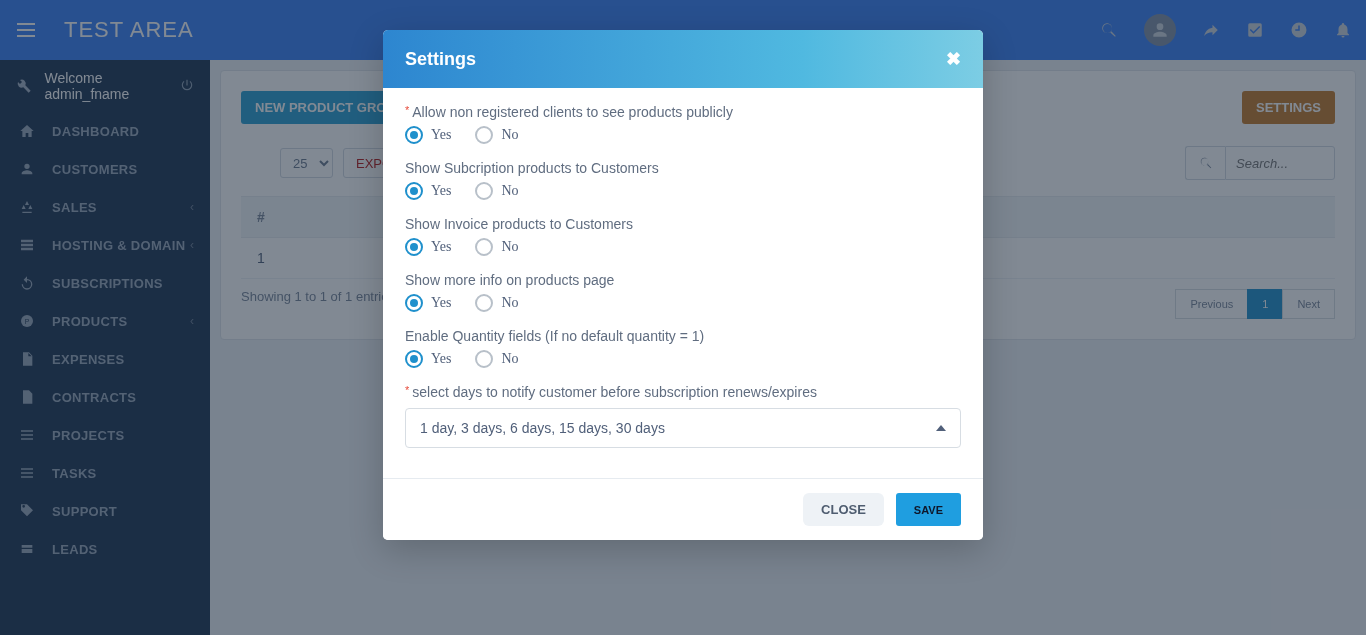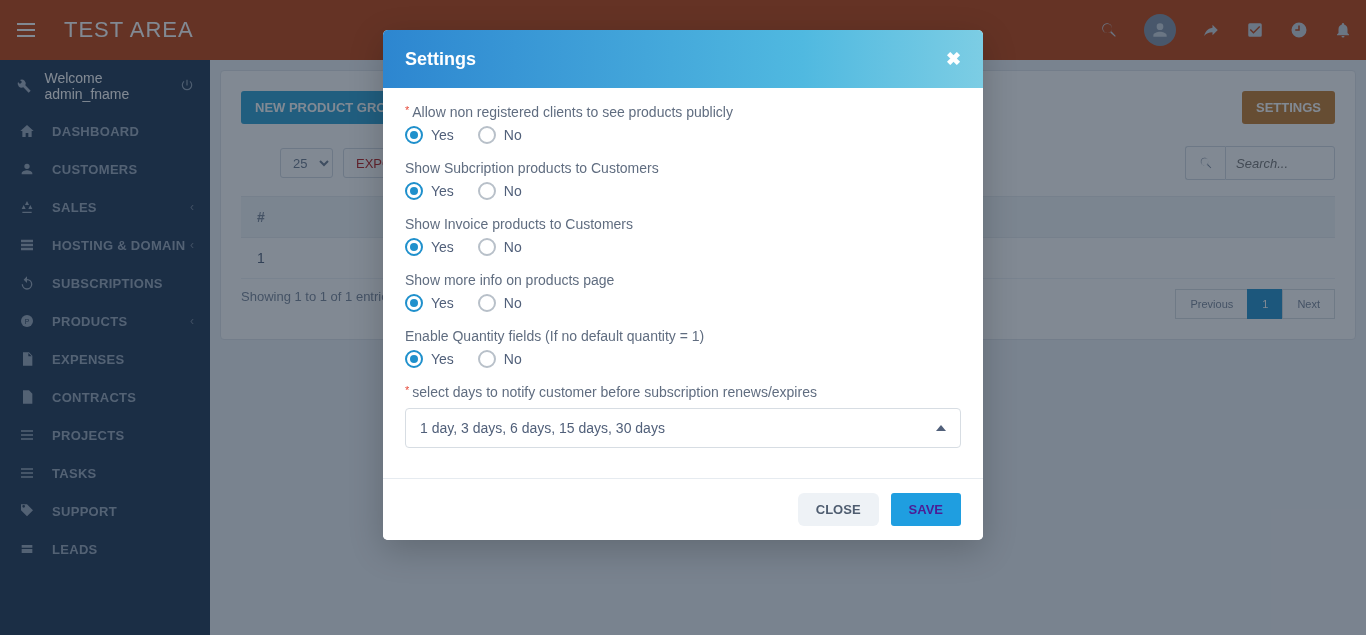--- a/index.html
+++ b/index.html
@@ -1,20 +1,20 @@
 <!DOCTYPE html>
 <html><head>
 <meta charset="utf-8">
 <style>
   * { box-sizing: border-box; margin: 0; padding: 0; }
   html, body { font-family: "Segoe UI", Arial, sans-serif; font-size: 14px; height: 100%; }
   body { background: #eef2f6; color: #51607a; overflow: hidden; }
   
   .header {
-    background: #c2410c; height: 60px; display: flex; align-items: center; padding: 0 14px;
+    background: #3b82f6; height: 60px; display: flex; align-items: center; padding: 0 14px;
     color: #fff; position: relative; z-index: 1;
   }
   .hamburger { width: 24px; height: 24px; cursor: pointer; display:flex; align-items:center; justify-content:center; }
   .hamburger svg line { stroke:#fff; stroke-width:2; }
   .brand { font-size: 22px; font-weight: 400; letter-spacing: 1px; margin-left: 26px; }
   .header-icons { margin-left: auto; display:flex; align-items:center; gap: 26px; color:#ccd4de; }
   .header-icons .hicon { width: 18px; height: 18px; display:flex; align-items:center; justify-content:center; cursor:pointer; }
   .header-icons .avatar-hicon { width: 32px; height: 32px; border-radius:50%; background:#8291a6; display:flex; align-items:center; justify-content:center; }
   .header-icons .avatar-hicon svg { width:20px; height:20px; }
   .header-icons svg { width: 18px; height: 18px; fill:#ccd4de; }
@@ -55,30 +55,30 @@
   
   .overlay { position:absolute; inset:0; background:rgba(26,40,58,.55); z-index:5; }
   .modal { position:absolute; z-index:6; top:30px; left:50%; transform:translateX(-50%); width:600px; background:#fff; border-radius:5px; box-shadow:0 10px 35px rgba(0,0,0,.2); overflow:hidden; }
   .modal-header { background:linear-gradient(90deg,#2d86d0 0%, #50b9e0 70%, #7ccde4 100%); color:#fff; padding:18px 22px; display:flex; align-items:center; }
   .modal-title { font-size:18px; font-weight:600; }
   .modal-close { margin-left:auto; font-size:18px; font-weight:700; cursor:pointer; color:#fff; }
   .modal-body { padding:16px 22px 30px; color:#3f4f66; }
   .setting-label { font-size:14px; color:#606d80; margin-bottom:6px; }
   .req { color:#e74c3c; font-size:11px; vertical-align:top; margin-right:3px; }
   .radio-row { display:flex; gap:24px; margin-bottom:16px; margin-top:6px; }
-  .custom-radio { display:flex; align-items:center; gap:8px; cursor:pointer; }
+  .custom-radio { display:flex; align-items:center; gap:8px; cursor:pointer;font-family:Liberation Serif, serif; }
   .custom-radio .circle { width:18px; height:18px; border:2px solid #1f90cc; border-radius:50%; display:flex; align-items:center; justify-content:center;}
   .custom-radio.unchecked .circle { border-color:#b8c0c9; }
   .custom-radio .dot { width:8px; height:8px; border-radius:50%; background:#1f90cc; }
   .custom-radio .rlabel { font-size:14px; color:#51607a; }
   .dropdown { border:1px solid #d7dde3; border-radius:4px; height:40px; display:flex; align-items:center; padding:0 14px; color:#51607a; font-size:14px; position:relative; margin-top:8px;}
   .dropdown .caret-up { margin-left:auto; width:0;height:0;border-left:5px solid transparent;border-right:5px solid transparent;border-bottom:6px solid #51607a; }
   .modal-footer { border-top:1px solid #e6ebf0; padding:14px 22px; display:flex; justify-content:flex-end; gap:12px; background:#fff;}
   .btn-light { background:#eef2f6; color:#4f5d70; padding:9px 18px; border-radius:6px; border:none; cursor:pointer; font-size:13px; font-weight:600;}
-  .btn-blue { background:#1f9ee0; color:#4c1d95; padding:9px 18px; border-radius:3px; border:none; cursor:pointer; font-size:13px; font-weight:600;}
+  .btn-blue { background:#1f9ee0; color:#0f172a; padding:9px 18px; border-radius:3px; border:none; cursor:pointer; font-size:11px; font-weight:600;}
 </style>
 </head>
 <body>
 
 <div class="header">
   <div class="hamburger">
     <svg viewBox="0 0 24 24">
         <line x1="3" y1="6" x2="21" y2="6"></line>
         <line x1="3" y1="12" x2="21" y2="12"></line>
         <line x1="3" y1="18" x2="21" y2="18"></line>

